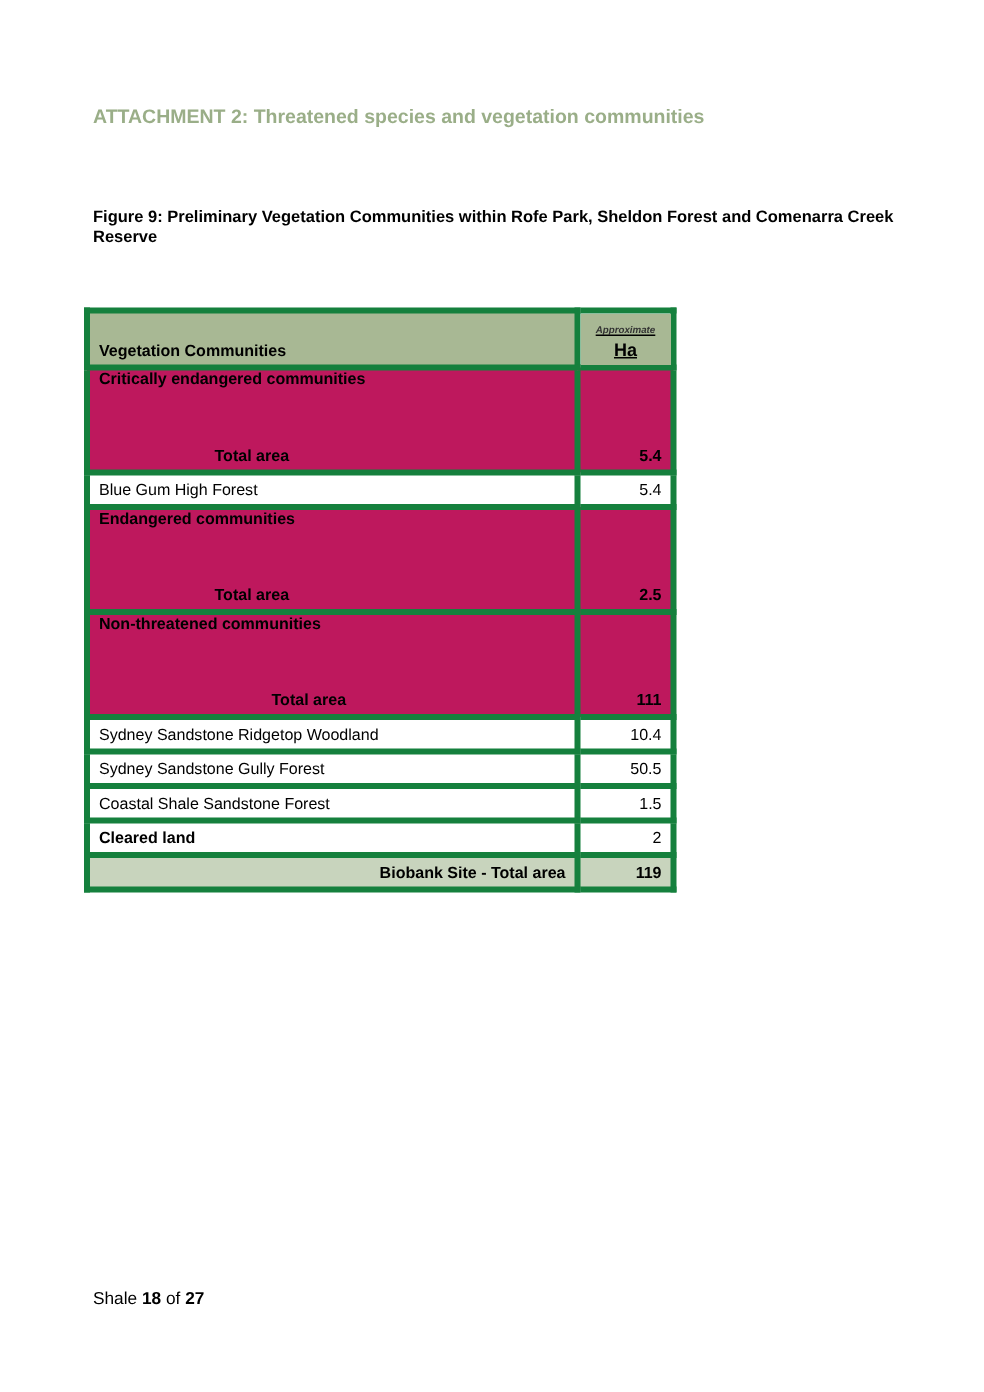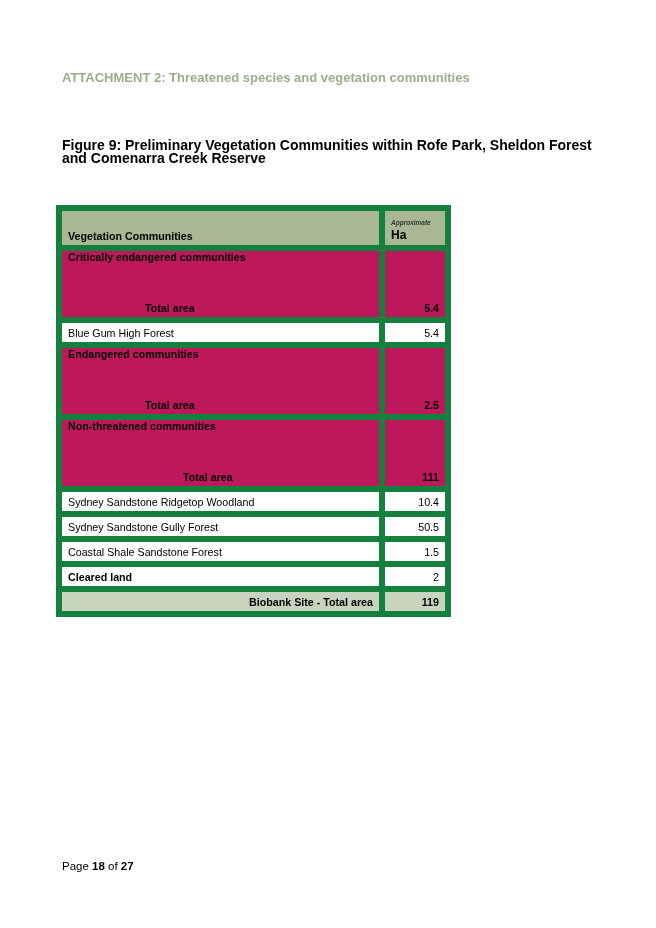--- a/index.html
+++ b/index.html
@@ -1,24 +1,24 @@
 <!DOCTYPE html>
 <html><head>
 <meta charset="utf-8">
 <style>
   html, body { margin: 0; padding: 0; }
   body { width: 656px; height: 928px; background: #ffffff; position: relative; font-family: "Liberation Sans", sans-serif; color: #000; overflow: hidden; }
   .title { position: absolute; left: 62px; top: 67px; width: 540px; font-size: 13px; font-weight: bold; color: #9aae88; line-height: 21px; margin: 0; }
-  .caption { position: absolute; left: 62px; top: 139px; width: 540px; font-size: 14px; line-height: 13px; }
+  .caption { position: absolute; left: 62px; top: 139px; width: 540px; font-size: 11px; line-height: 13px; }
   .caption .fig { font-weight: bold; }
   .caption .note { font-style: italic; }
   table { position: absolute; left: 56px; top: 205px; width: 395px; border-collapse: collapse; font-size: 10.7px; }
-  td, th { border: 6px solid #15803d; padding: 0 6px; }
+  td, th { border: 4px solid #15803d; padding: 0 6px; }
   .hdr th { background: #a8b894; height: 31px; vertical-align: bottom; padding-bottom: 3px; font-weight: bold; text-align: left; }
-  .hdr th.val { text-align: left; width: 48px; position: relative; }
+  .hdr th.val { text-align: center; width: 48px; position: relative; text-decoration: underline; }
   .hdr .approx { display: block; font-size: 6.5px; font-style: italic; font-weight: bold; color: #333; margin-bottom: 2px; }
   .hdr .ha { font-size: 12px; }
   .group td { background: #be185d; height: 30px; font-weight: bold; vertical-align: bottom; padding-bottom: 3px; }
   .group .gname { display: block; }
   .group .gtotal { display: block; padding-left: 77px; margin-top: 39px; }
   .group td.val { text-align: right; }
   .row td { background: #fff; height: 19px; }
   .row td.val { text-align: right; }
   .row.bold td.name { font-weight: bold; }
   .total td { background: #c8d4bd; height: 19px; font-weight: bold; text-align: right; }
@@ -90,17 +90,17 @@
   </tr>
 
   <tr class="total">
     <td>Biobank Site - Total area</td>
     <td>119</td>
   </tr>
 </tbody>
   </table>
 
 <div class="footer">
-  <span>Page</span>
+  <span>Shale</span>
   <b>18</b>
   <span>of</span>
   <b>27</b>
 </div>
 
 </body></html>

